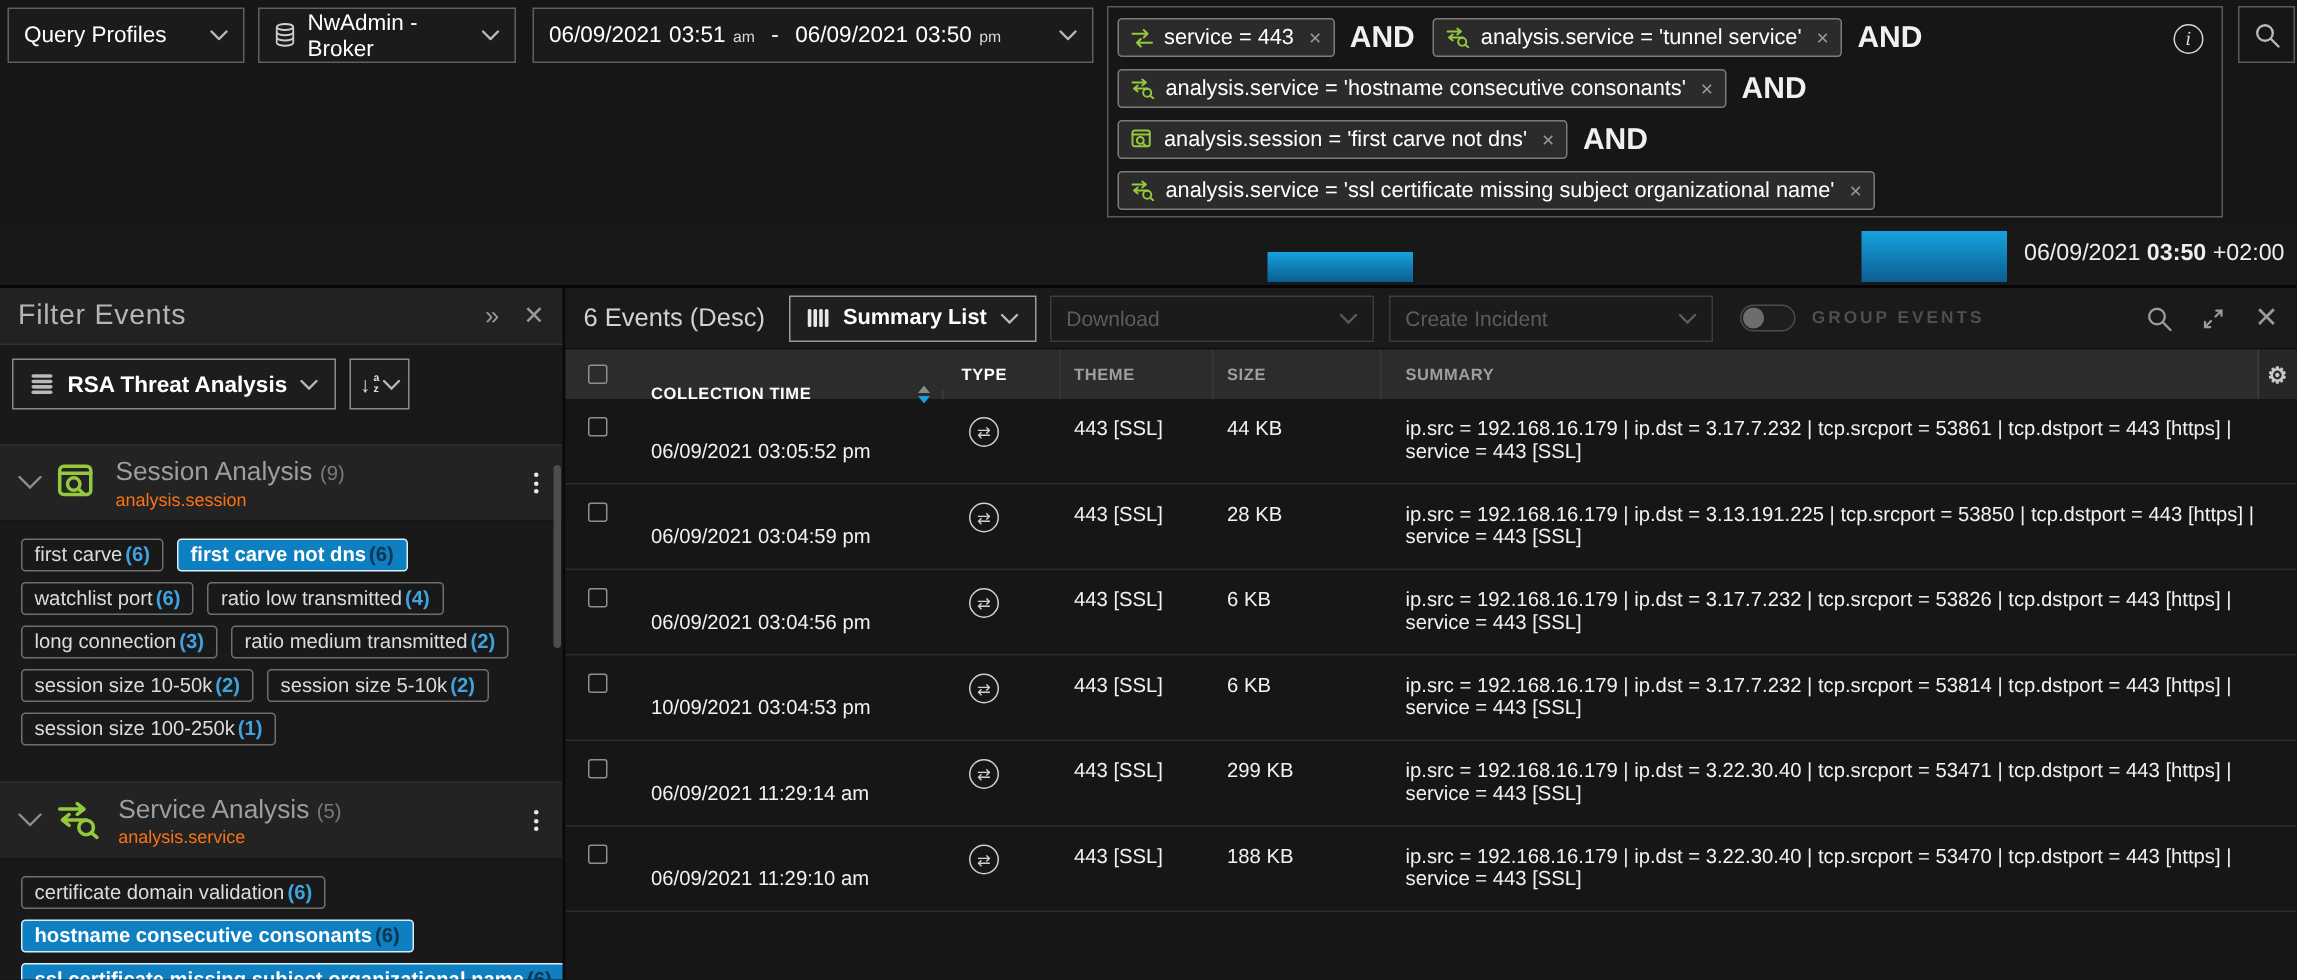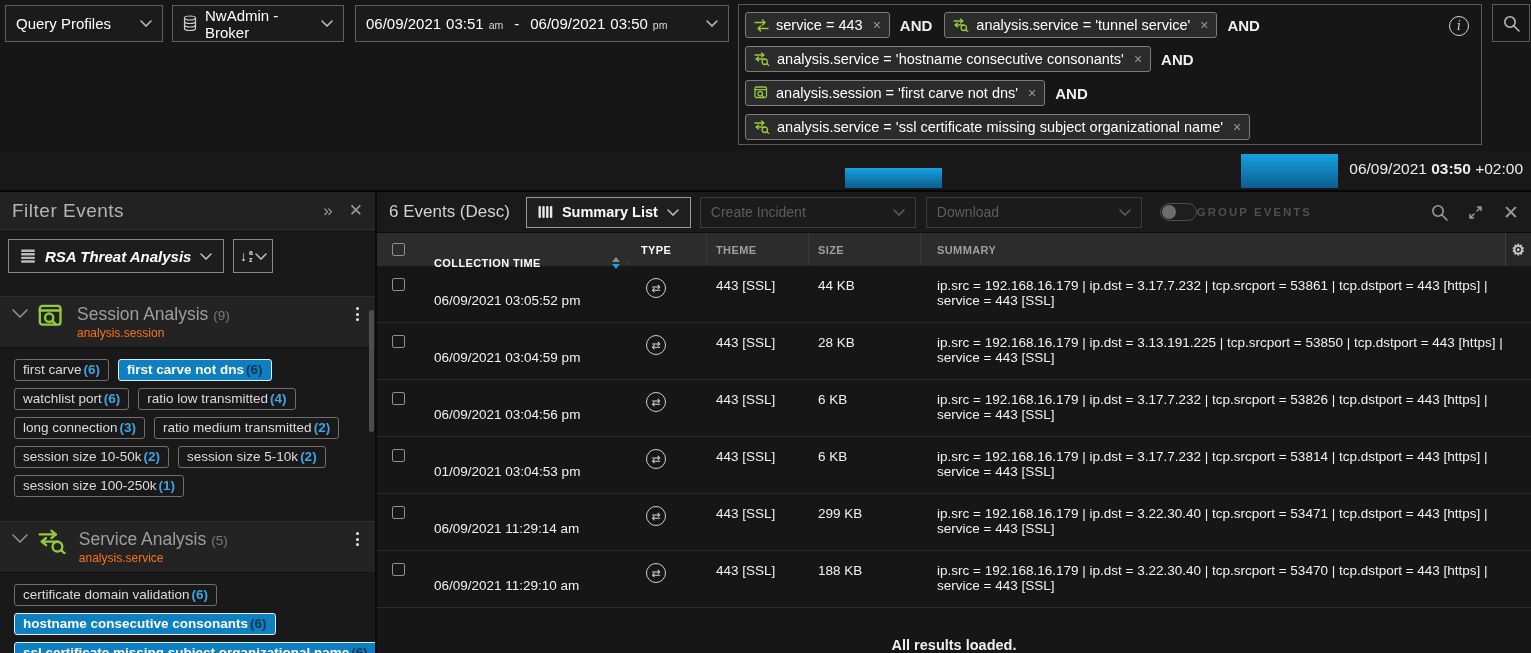--- a/index.html
+++ b/index.html
@@ -28,21 +28,21 @@
     border:1px solid #5a5a5a; padding:3px 42px 3px 6px;
   }
   .qrow { display:flex; align-items:center; height:34px; }
   .qpill {
     display:inline-flex; align-items:center; gap:7px;
     background:#2b2b2b; border:1px solid #7c7c7c; border-radius:3px;
     padding:0 8px; height:26px; font-size:14.5px; color:#fff;
     margin-right:10px; white-space:nowrap; cursor:pointer;
   }
   .qpill .px { color:#9a9a9a; font-size:14px; margin-left:3px; cursor:pointer; }
-  .and { font-size:15px; font-weight:bold; color:#f0f0f0; margin-right:12px; }
+  .and { font-size:20px; font-weight:bold; color:#f0f0f0; margin-right:12px; }
   .info-circle {
     position:absolute; right:12px; top:11px; width:20px; height:20px;
     border:1.5px solid #d5d5d5; border-radius:50%; color:#d5d5d5;
     display:flex; align-items:center; justify-content:center;
     font-size:12px; font-family:"DejaVu Serif", serif; font-style:italic; cursor:pointer;
   }
   .search-box {
     position:absolute; left:1492px; top:4px; width:38px; height:38px;
     border:1px solid #5a5a5a; display:flex; align-items:center; justify-content:center;
     color:#b9b9b9; cursor:pointer;
@@ -66,32 +66,32 @@
   .fe-header {
     height:38px; background:#222; border-bottom:1px solid #333;
     display:flex; align-items:center; padding:0 12px;
   }
   .fe-title { flex:1; font-size:19px; color:#b5b5b5; font-weight:400; letter-spacing:.5px; }
   .fe-ic { color:#9a9a9a; font-size:17px; margin-left:16px; cursor:pointer; }
   .fe-controls { display:flex; gap:9px; padding:9px 8px 10px; }
   .profile-btn {
     display:flex; align-items:center; gap:9px; border:1px solid #8a8a8a;
     height:34px; padding:0 11px; font-size:15px; font-weight:bold; color:#fff;
-    background:#1d1d1d; cursor:pointer;font-style:italic;
+    background:#1d1d1d; cursor:pointer;
   }
   .sort-btn {
     width:40px; height:34px; border:1px solid #8a8a8a; background:#1d1d1d;
     display:flex; align-items:center; justify-content:center; gap:2px;
     color:#e0e0e0; cursor:pointer;
   }
   .sort-btn .arr { font-size:14px; }
   .sort-letters { display:flex; flex-direction:column; font-size:7px; line-height:7px; font-weight:bold; }
   .sec-header {
     background:#232323; border-top:1px solid #2e2e2e; border-bottom:1px solid #121212;
-    display:flex; padding:7px 10px; margin-top:13px;
+    display:flex; align-items:center; padding:7px 10px; margin-top:13px;
   }
   .sec-header:first-of-type { margin-top:13px; }
   .sec-chev { color:#8f8f8f; margin:0 10px 0 2px; cursor:pointer; }
   .sec-icon { margin-right:12px; display:flex; }
   .sec-titles { flex:1; }
   .sec-title { font-size:17.5px; color:#9e9e9e; font-weight:400; }
   .sec-title .cnt { font-size:13.5px; color:#7a7a7a; margin-left:5px; }
   .sec-sub { font-size:12px; color:#f97316; margin-top:1px; }
   .kebab { display:flex; flex-direction:column; gap:2.5px; padding:3px 6px; cursor:pointer; }
   .kebab i { width:3px; height:3px; border-radius:50%; background:#e8e8e8; }
@@ -114,21 +114,21 @@
     display:flex; align-items:center; gap:9px; height:31px; border:1px solid #9a9a9a;
     background:#1f1f1f; padding:0 11px; font-size:14.5px; font-weight:bold; color:#fff;
     margin-right:9px; cursor:pointer; white-space:nowrap;
   }
   .dis-select {
     width:216px; height:31px; border:1px solid #3c3c3c; background:#1b1b1b;
     color:#5d5d5d; font-size:14px; display:flex; align-items:center;
     justify-content:space-between; padding:0 10px; margin-right:10px; cursor:default;
   }
   .dis-select .chev { color:#5d5d5d; }
-  .toggle-wrap { display:flex; align-items:center; margin-left:8px; }
+  .toggle-wrap { display:flex; align-items:center; gap:11px; margin-left:8px; }
   .toggle { width:37px; height:18px; border-radius:9px; border:1px solid #4c4c4c; background:#1e1e1e; position:relative; cursor:pointer; }
   .toggle .knob { position:absolute; left:1px; top:1px; width:14px; height:14px; border-radius:50%; background:#6d6d6d; }
   .toggle-label { font-size:11.5px; font-weight:bold; letter-spacing:2px; color:#4f4f4f; white-space:nowrap; }
   .tb-icons { margin-left:auto; display:flex; align-items:center; gap:20px; color:#9a9a9a; }
   .tb-icons > span { cursor:pointer; display:flex; }
   .tb-close { font-size:19px; line-height:15px; }
   
   .thead {
     height:33px; background:#2c2c2c; display:flex; align-items:center;
     font-size:11px; font-weight:bold; letter-spacing:.4px; position:relative;
@@ -451,29 +451,29 @@
             </svg>
           </span>
         <span>Summary List</span>
         <span class="chev">
             <svg width="12" height="7" viewBox="0 0 12 7" fill="none" stroke="currentColor" stroke-width="1.6" stroke-linecap="round">
               <path d="M1 1l5 5 5-5"></path>
             </svg>
           </span>
       </div>
       <div class="dis-select">
-        <span>Create Incident</span>
+        <span>Download</span>
         <span class="chev">
             <svg width="12" height="7" viewBox="0 0 12 7" fill="none" stroke="currentColor" stroke-width="1.6" stroke-linecap="round">
               <path d="M1 1l5 5 5-5"></path>
             </svg>
           </span>
       </div>
       <div class="dis-select">
-        <span>Download</span>
+        <span>Create Incident</span>
         <span class="chev">
             <svg width="12" height="7" viewBox="0 0 12 7" fill="none" stroke="currentColor" stroke-width="1.6" stroke-linecap="round">
               <path d="M1 1l5 5 5-5"></path>
             </svg>
           </span>
       </div>
       <div class="toggle-wrap">
         <div class="toggle">
             <span class="knob"></span>
           </div>
@@ -547,21 +547,21 @@
             <span class="type-circ">⇄</span>
           </span>
           <span class="c-theme">443 [SSL]</span>
           <span class="c-size">6 KB</span>
           <span class="c-summary">ip.src = 192.168.16.179 | ip.dst = 3.17.7.232 | tcp.srcport = 53826 | tcp.dstport = 443 [https] | service = 443 [SSL]</span>
         </div>
         <div class="trow">
           <span class="c-check">
             <span class="cb"></span>
           </span>
-          <span class="c-time">01/09/2021 03:04:53 pm</span>
+          <span class="c-time">10/09/2021 03:04:53 pm</span>
           <span class="c-type">
             <span class="type-circ">⇄</span>
           </span>
           <span class="c-theme">443 [SSL]</span>
           <span class="c-size">6 KB</span>
           <span class="c-summary">ip.src = 192.168.16.179 | ip.dst = 3.17.7.232 | tcp.srcport = 53814 | tcp.dstport = 443 [https] | service = 443 [SSL]</span>
         </div>
         <div class="trow">
           <span class="c-check">
             <span class="cb"></span>
@@ -580,15 +580,14 @@
           </span>
           <span class="c-time">06/09/2021 11:29:10 am</span>
           <span class="c-type">
             <span class="type-circ">⇄</span>
           </span>
           <span class="c-theme">443 [SSL]</span>
           <span class="c-size">188 KB</span>
           <span class="c-summary">ip.src = 192.168.16.179 | ip.dst = 3.22.30.40 | tcp.srcport = 53470 | tcp.dstport = 443 [https] | service = 443 [SSL]</span>
         </div>
       </div>
-    <div class="tfoot">All results loaded.</div>
   </div>
 </div>
 
 </body></html>

